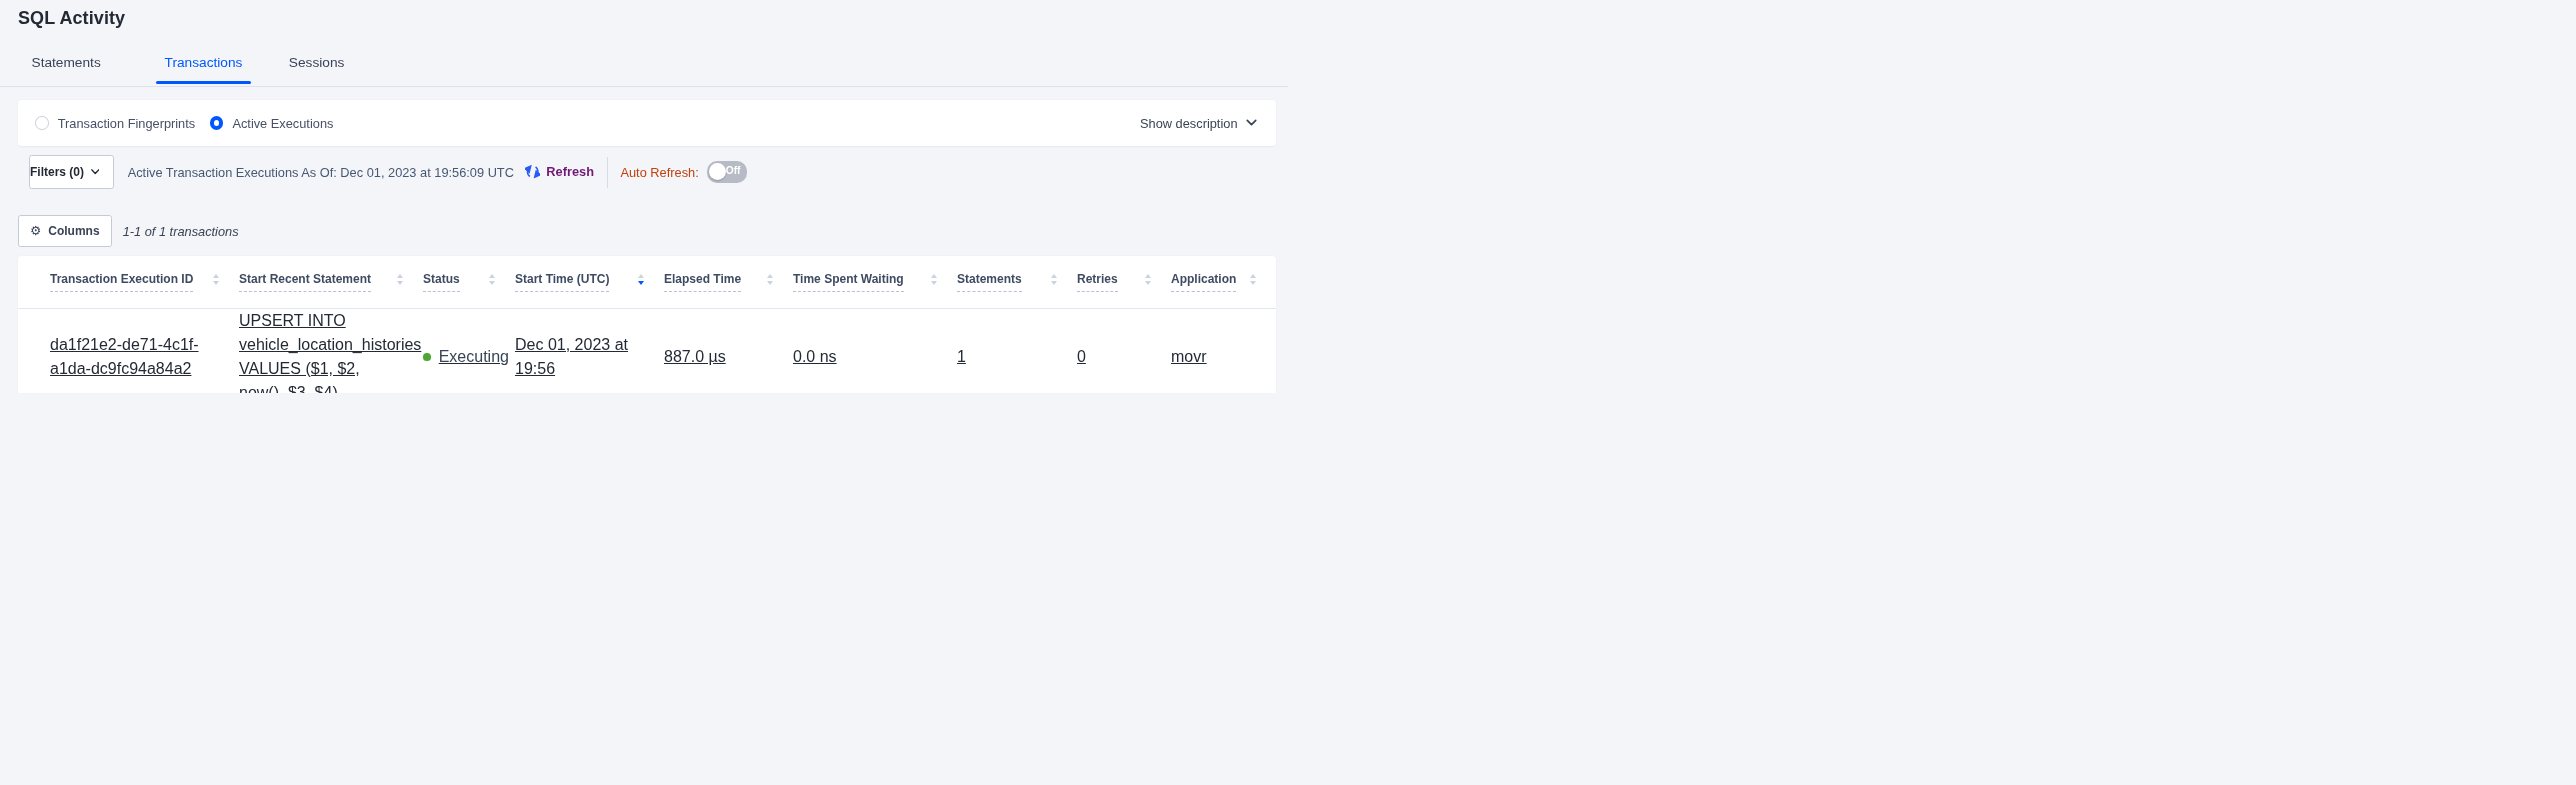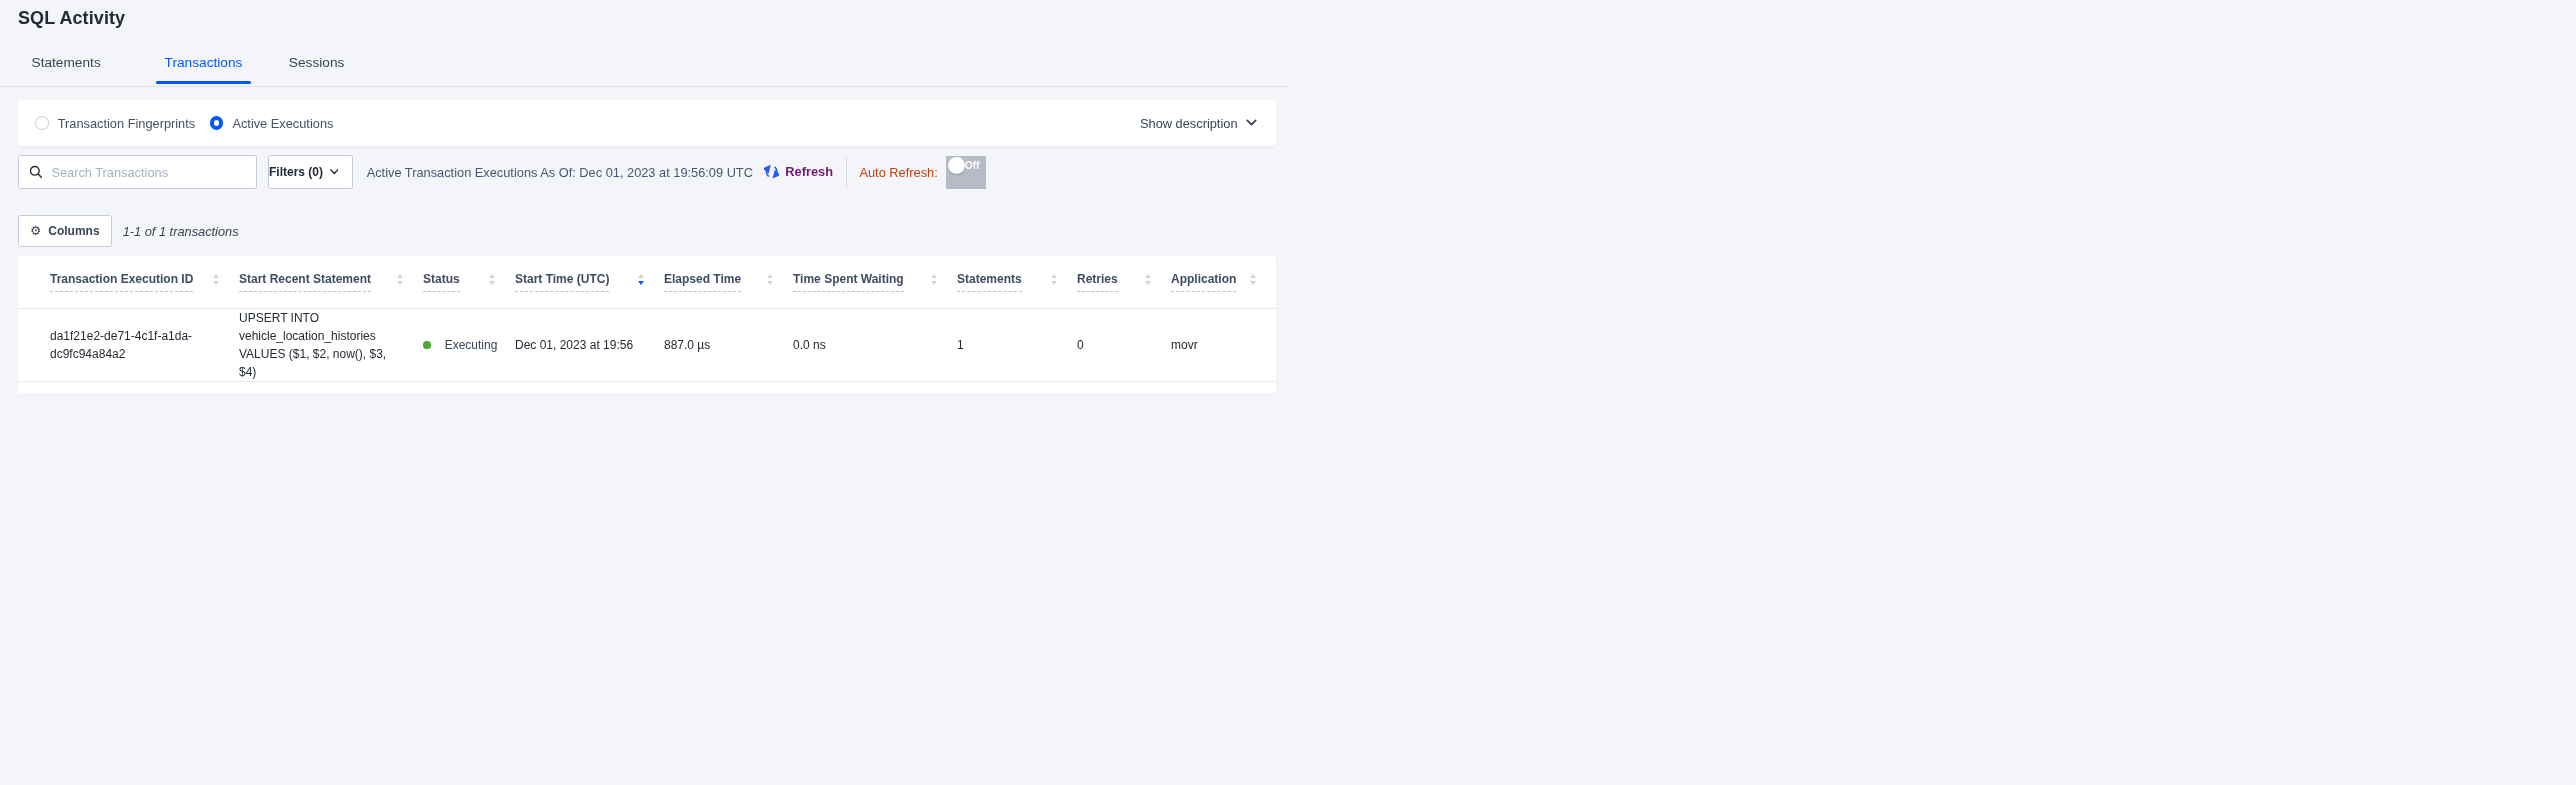--- a/index.html
+++ b/index.html
@@ -78,21 +78,21 @@
     cursor:pointer; height:34px;
   }
   .filters-btn { margin-left:11px; width:85px; gap:6.8px; }
   .filters-label { font-size:12px; font-weight:700; color:#242a35; }
   .asof { margin-left:13.7px; font-size:12.8px; color:#475872; }
   .refresh { margin-left:11px; display:flex; align-items:center; gap:6px; cursor:pointer; }
   .refresh-label { font-size:12.8px; font-weight:600; color:#701a75; }
   .vdivider { width:0.9px; height:31px; background:#d7dbe4; margin-left:12.8px; }
   .autorefresh-label { margin-left:12.8px; font-size:12.8px; color:#c2410c; }
   .toggle {
-    margin-left:8.5px; width:40px; height:33px; border-radius:0;
+    margin-left:8.5px; width:40px; height:22px; border-radius:10px;
     background:#b7bbc6; position:relative; cursor:pointer;
   }
   .toggle .knob {
     position:absolute; left:1.7px; top:1.7px; width:17px; height:17px;
     border-radius:50%; background:#fff; box-shadow:0 0.9px 1.7px rgba(0,0,0,.2);
   }
   .toggle .state {
     position:absolute; right:6.8px; top:4.3px; font-size:10.2px; font-weight:600; color:#fff;
   }
   
@@ -125,24 +125,24 @@
   .tri-up {
     width:0; height:0; border-left:3.8px solid transparent;
     border-right:3.8px solid transparent; border-bottom:4.7px solid #ccd2e0;
   }
   .tri-down {
     width:0; height:0; border-left:3.8px solid transparent;
     border-right:3.8px solid transparent; border-top:4.7px solid #ccd2e0;
   }
   .sorticon[data-state="desc"] .tri-down { border-top-color:#0157ff; }
   .trow { min-height:71px; align-items:center; border-bottom:0.9px solid #e7ebf2; }
-  .cell { font-size:12px; color:#242a35; padding-right:10.2px; line-height:1.5; }
+  .cell { font-size:16px; color:#242a35; padding-right:10.2px; line-height:1.5;text-decoration:underline; }
   .cell.id { max-width:162px; }
   .cell.stmt { max-width:178px; cursor:pointer; }
-  .status-cell { display:flex; align-items:center; gap:14px; }
+  .status-cell { display:flex; align-items:center; gap:8px; }
   .status-dot { width:7.7px; height:7.7px; border-radius:50%; background:#4ca733; flex:0 0 7.7px; }
   .status-text { color:#394455; }
   svg.icon { display:block; }
 </style>
 </head>
 <body>
 
 <h1 class="page-title">SQL Activity</h1>
 
 <nav class="tabbar">
@@ -162,27 +162,20 @@
   </div>
   <div class="show-desc">
     <span>Show description</span>
     <svg class="icon" width="11" height="7.7" viewBox="0 0 13 9">
       <path d="M1.5 1.5 L6.5 6.7 L11.5 1.5" fill="none" stroke="#394455" stroke-width="2" stroke-linecap="round" stroke-linejoin="round"></path>
     </svg>
   </div>
 </section>
 
 <div class="controls">
-  <div class="search-box">
-    <svg class="icon" width="13.7" height="13.7" viewBox="0 0 16 16">
-      <circle cx="6.8" cy="6.8" r="5.1" fill="none" stroke="#242a35" stroke-width="1.6"></circle>
-      <line x1="10.6" y1="10.6" x2="14.4" y2="14.4" stroke="#242a35" stroke-width="1.8" stroke-linecap="round"></line>
-    </svg>
-    <input type="text" placeholder="Search Transactions" style="">
-  </div>
 
   <button class="btn filters-btn">
     <span class="filters-label">Filters (0)</span>
     <svg class="icon" width="8.5" height="6" viewBox="0 0 10 7">
       <path d="M1 1 L5 5.3 L9 1" fill="none" stroke="#242a35" stroke-width="1.7" stroke-linecap="round" stroke-linejoin="round"></path>
     </svg>
   </button>
 
   <span class="asof">Active Transaction Executions As Of: Dec 01, 2023 at 19:56:09 UTC</span>
 

